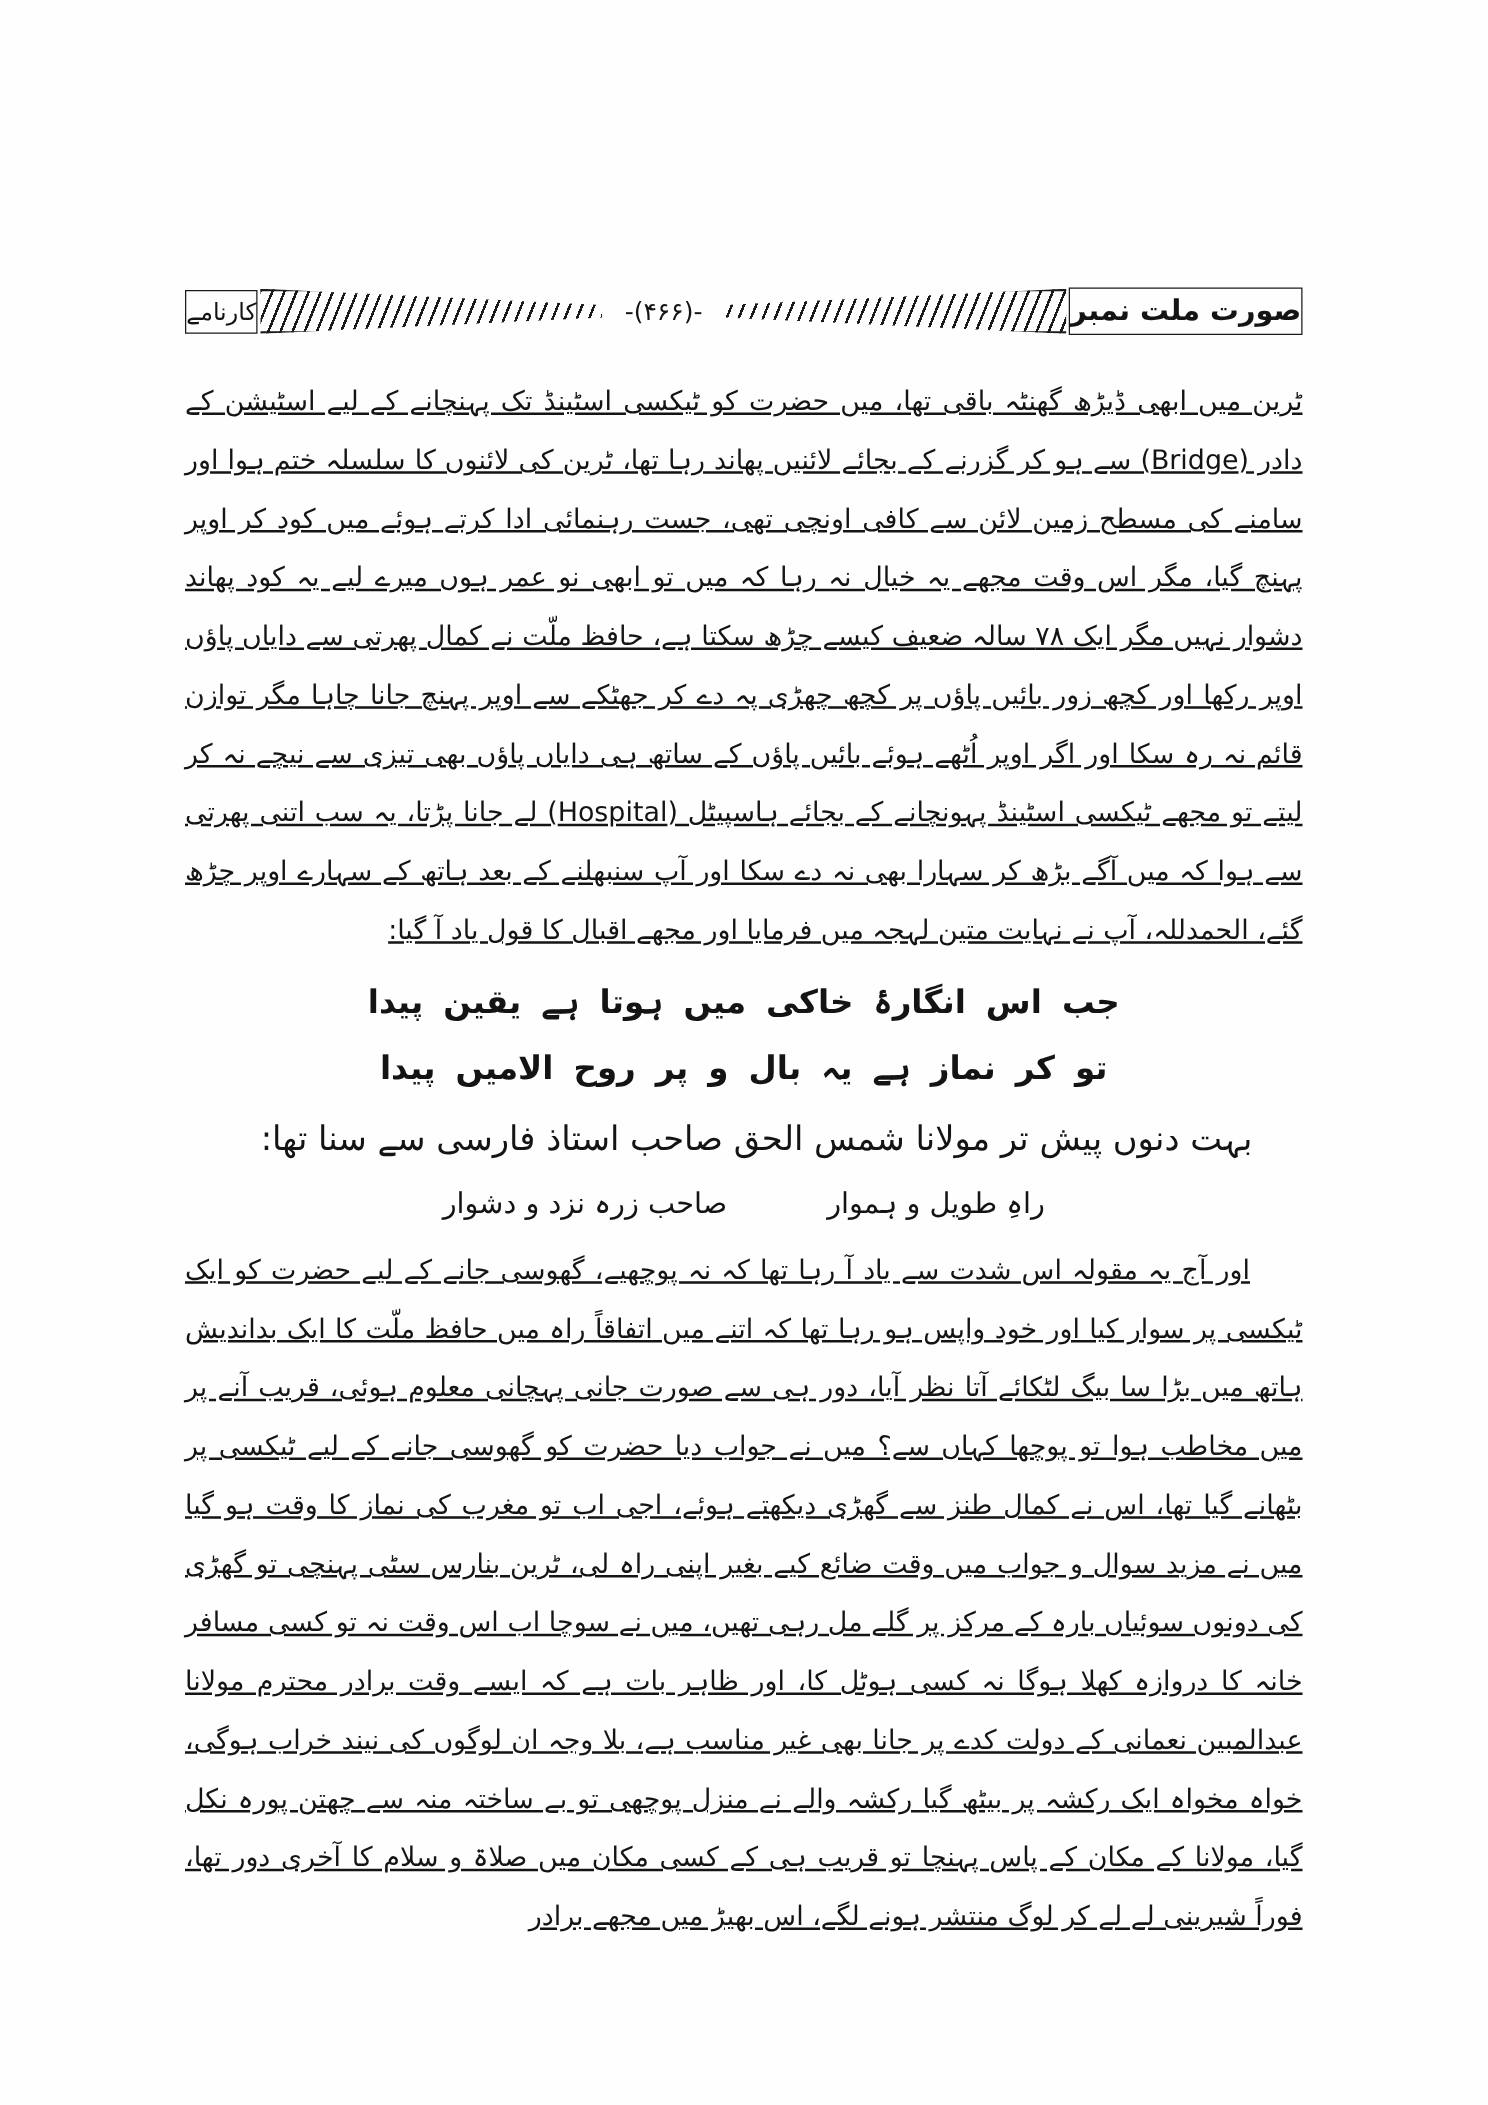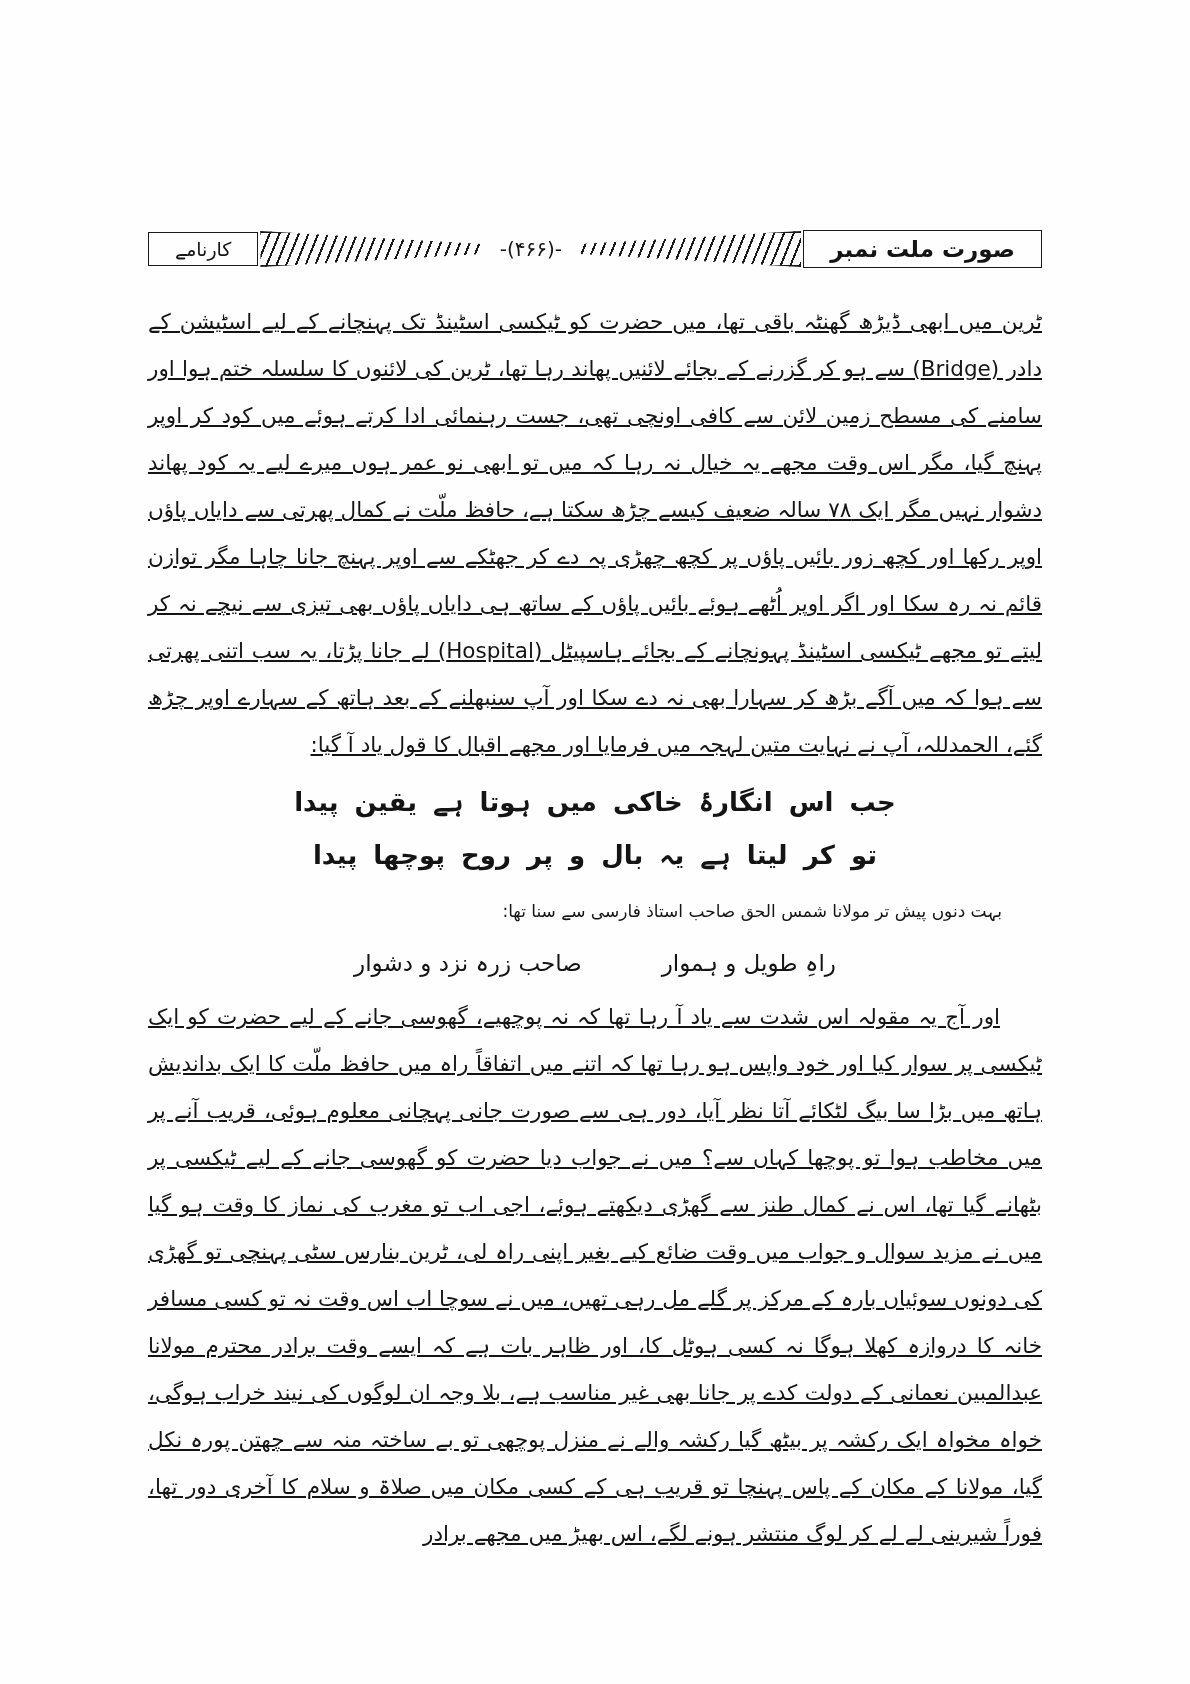--- a/index.html
+++ b/index.html
@@ -26,21 +26,21 @@
 
   
   .header-band {
     display: flex;
     align-items: center;
     height: 50px;
     direction: ltr;
   }
   .h-box {
     border: 1.6px solid #1a1a1a;
-    padding: 5px 26px;
+    padding: 5px 0;
     white-space: nowrap;
     text-align: center;
   }
   .h-left-box { font-size: 19px; }
   .h-right-box { font-size: 23px; font-weight: bold; }
   .h-hatch {
     height: 36px;
     align-self: center;
     background:
       linear-gradient(#1a1a1a, #1a1a1a) top / 100% 2px no-repeat,
@@ -72,21 +72,21 @@
     font-size: 21.5px;
     line-height: 47px;
     text-align: justify;
     text-justify: inter-word;
     text-decoration: underline;
   }
   .body-par.indented { text-indent: 42px; }
 
   .intro-line {
     margin: 0;
-    font-size: 17px;
+    font-size: 27px;
     line-height: 47px;
     text-align: right;
     text-indent: 40px;
   }
 
   .verse-block {
     text-align: center;
     font-size: 26px;
     line-height: 53px;
     margin: 8px 0 6px 0;
@@ -117,21 +117,21 @@
       <div class="h-hatch right"></div>
       <div class="h-box h-right-box">صورت ملت نمبر</div>
     </div>
 
     <div class="body-area" dir="rtl">
 
       <p class="body-par">ٹرین میں ابھی ڈیڑھ گھنٹہ باقی تھا، میں حضرت کو ٹیکسی اسٹینڈ تک پہنچانے کے لیے اسٹیشن کے دادر (Bridge) سے ہو کر گزرنے کے بجائے لائنیں پھاند رہا تھا، ٹرین کی لائنوں کا سلسلہ ختم ہوا اور سامنے کی مسطح زمین لائن سے کافی اونچی تھی، جست رہنمائی ادا کرتے ہوئے میں کود کر اوپر پہنچ گیا، مگر اس وقت مجھے یہ خیال نہ رہا کہ میں تو ابھی نو عمر ہوں میرے لیے یہ کود پھاند دشوار نہیں مگر ایک ۷۸ سالہ ضعیف کیسے چڑھ سکتا ہے، حافظ ملّت نے کمال پھرتی سے دایاں پاؤں اوپر رکھا اور کچھ زور بائیں پاؤں پر کچھ چھڑی پہ دے کر جھٹکے سے اوپر پہنچ جانا چاہا مگر توازن قائم نہ رہ سکا اور اگر اوپر اُٹھے ہوئے بائیں پاؤں کے ساتھ ہی دایاں پاؤں بھی تیزی سے نیچے نہ کر لیتے تو مجھے ٹیکسی اسٹینڈ پہونچانے کے بجائے ہاسپیٹل (Hospital) لے جانا پڑتا، یہ سب اتنی پھرتی سے ہوا کہ میں آگے بڑھ کر سہارا بھی نہ دے سکا اور آپ سنبھلنے کے بعد ہاتھ کے سہارے اوپر چڑھ گئے، الحمدللہ، آپ نے نہایت متین لہجہ میں فرمایا اور مجھے اقبال کا قول یاد آ گیا:</p>
 
       <div class="verse-block">
         <span class="verse-line">جب اس انگارۂ خاکی میں ہوتا ہے یقین پیدا</span>
-        <span class="verse-line">تو کر لیتا ہے یہ بال و پر روح پوچھا پیدا</span>
+        <span class="verse-line">تو کر نماز ہے یہ بال و پر روح الامیں پیدا</span>
       </div>
 
       <p class="intro-line">بہت دنوں پیش تر مولانا شمس الحق صاحب استاذ فارسی سے سنا تھا:</p>
 
       <div class="verse-pair" dir="rtl">
         <span>راہِ طویل و ہموار</span>
         <span>صاحب زرہ نزد و دشوار</span>
       </div>
 
       <p class="body-par indented">اور آج یہ مقولہ اس شدت سے یاد آ رہا تھا کہ نہ پوچھیے، گھوسی جانے کے لیے حضرت کو ایک ٹیکسی پر سوار کیا اور خود واپس ہو رہا تھا کہ اتنے میں اتفاقاً راہ میں حافظ ملّت کا ایک بداندیش ہاتھ میں بڑا سا بیگ لٹکائے آتا نظر آیا، دور ہی سے صورت جانی پہچانی معلوم ہوئی، قریب آنے پر میں مخاطب ہوا تو پوچھا کہاں سے؟ میں نے جواب دیا حضرت کو گھوسی جانے کے لیے ٹیکسی پر بٹھانے گیا تھا، اس نے کمال طنز سے گھڑی دیکھتے ہوئے، اجی اب تو مغرب کی نماز کا وقت ہو گیا میں نے مزید سوال و جواب میں وقت ضائع کیے بغیر اپنی راہ لی، ٹرین بنارس سٹی پہنچی تو گھڑی کی دونوں سوئیاں بارہ کے مرکز پر گلے مل رہی تھیں، میں نے سوچا اب اس وقت نہ تو کسی مسافر خانہ کا دروازہ کھلا ہوگا نہ کسی ہوٹل کا، اور ظاہر بات ہے کہ ایسے وقت برادر محترم مولانا عبدالمبین نعمانی کے دولت کدے پر جانا بھی غیر مناسب ہے، بلا وجہ ان لوگوں کی نیند خراب ہوگی، خواہ مخواہ ایک رکشہ پر بیٹھ گیا رکشہ والے نے منزل پوچھی تو بے ساختہ منہ سے چھتن پورہ نکل گیا، مولانا کے مکان کے پاس پہنچا تو قریب ہی کے کسی مکان میں صلاۃ و سلام کا آخری دور تھا، فوراً شیرینی لے لے کر لوگ منتشر ہونے لگے، اس بھیڑ میں مجھے برادر</p>

